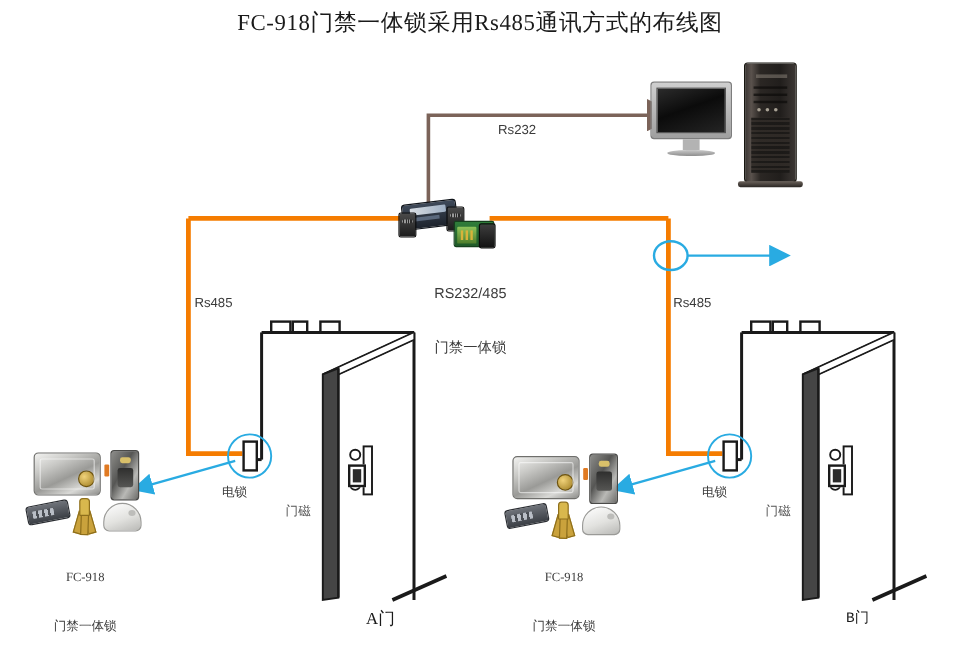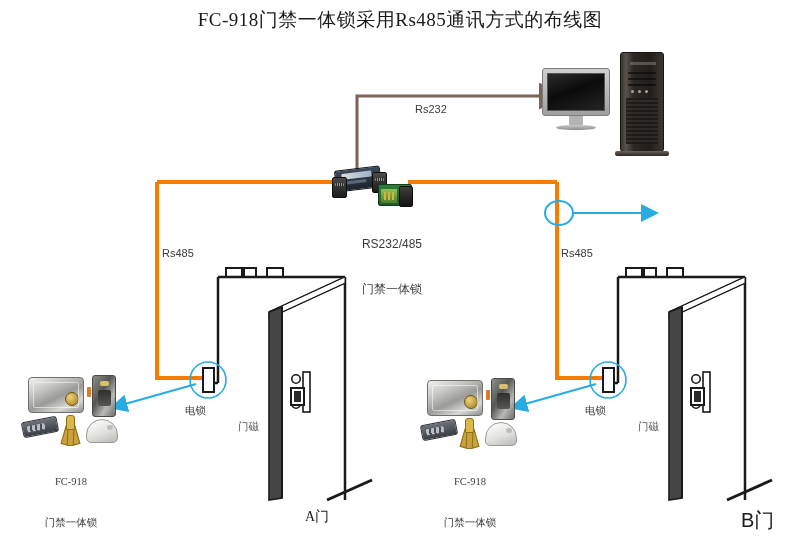--- a/index.html
+++ b/index.html
@@ -41,22 +41,22 @@
     font-family:"Liberation Serif","DejaVu Serif",serif;line-height:1.3;}
   .lock-cap-b{left:415px;top:448px;width:110px;text-align:center;font-size:10.5px;color:#3b3b3b;
     font-family:"Liberation Serif","DejaVu Serif",serif;line-height:1.3;}
 
   .elock-a{left:185px;top:404px;font-size:10.5px;color:#3b3b3b;}
   .elock-b{left:585px;top:404px;font-size:10.5px;color:#3b3b3b;}
   .mag-a{left:238px;top:420px;font-size:10.5px;color:#555;}
   .mag-b{left:638px;top:420px;font-size:10.5px;color:#555;}
   .door-a{left:305px;top:508px;font-size:14px;color:#1a1a1a;
     font-family:"Liberation Serif","DejaVu Serif",serif;}
-  .door-b{left:705px;top:508px;font-size:20px;color:#1a1a1a;
-    font-family:Liberation Sans, sans-serif;margin-left:36px;}
+  .door-b{left:705px;top:508px;font-size:12px;color:#1a1a1a;
+    font-family:Liberation Mono, monospace;}
 
   
   .sprite{position:absolute;}
 
   
   .mon-body{width:68px;height:48px;border-radius:3px;
     background:linear-gradient(180deg,#cfcfcf,#9f9f9f);
     border:1px solid #7d7d7d;box-sizing:border-box;padding:4px;}
   .mon-screen{width:100%;height:100%;box-sizing:border-box;
     background:linear-gradient(160deg,#2b2b2b,#0b0b0b 45%,#242424);

